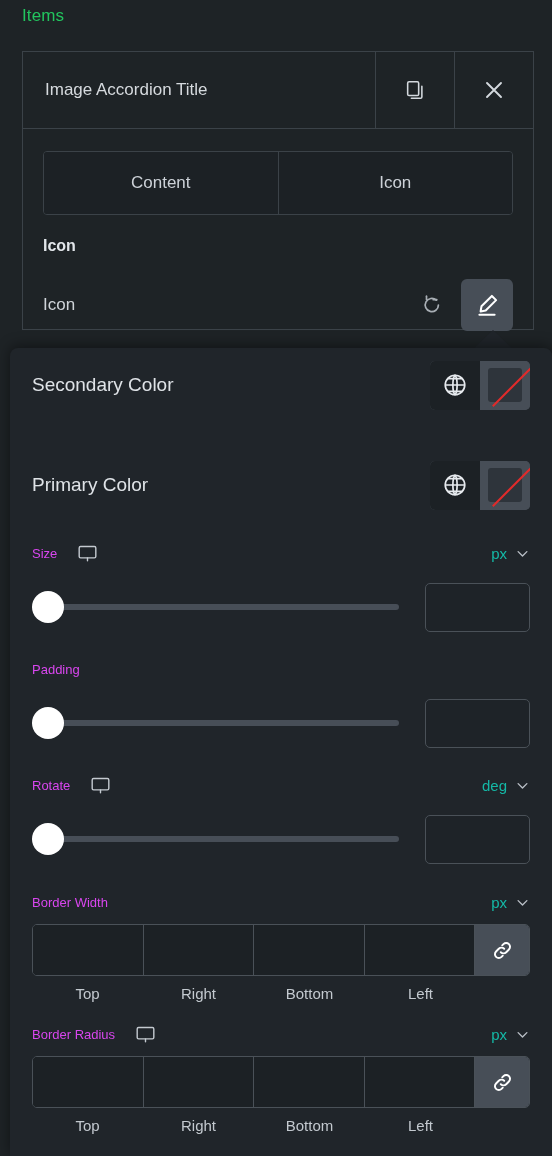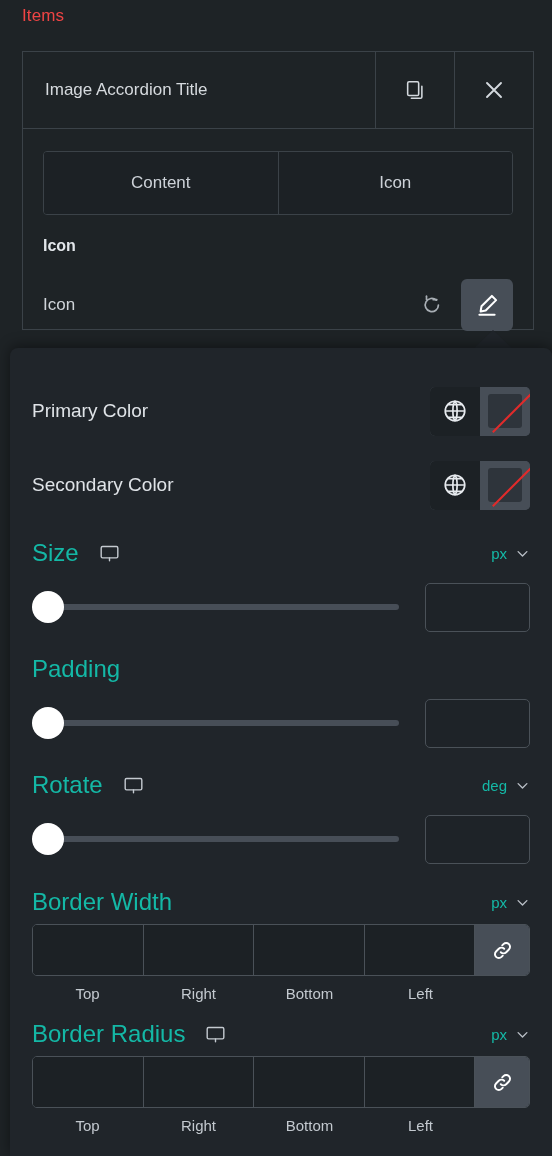--- a/index.html
+++ b/index.html
@@ -23,21 +23,21 @@
   .editor-base {
     position: absolute;
     left: 0; top: 0; right: 0; bottom: 0;
     background: #1e2326;
   }
 
   .items-label {
     position: absolute;
     left: 22px; top: 6px;
     font-size: 17px;
-    color: #ef4444;
+    color: #22c55e;
     letter-spacing: .1px;
   }
 
   .repeater-wrap {
     position: absolute;
     left: 22px; top: 51px;
     right: 18px;
   }
 
   .repeater-row {
@@ -199,22 +199,22 @@
   }
 
   
   .ctl-head {
     display: flex;
     align-items: center;
     height: 46px;
     margin-top: 8px;
   }
   .ctl-title {
-    font-size: 24px;
-    color: #14b8a6;
+    font-size: 13px;
+    color: #d946ef;
   }
   .ctl-device {
     margin-left: 20px;
     color: #c4cad0;
     display: flex;
     align-items: center;
   }
   .ctl-spacer { flex: 1; }
   .unit-select {
     display: flex;
@@ -367,20 +367,40 @@
         </div>
 
       </div>
     </div>
   </div>
 
   <div class="popup-arrow"></div>
 
   <div class="popup">
     <div class="popup-inner">
+
+      <div class="color-row">
+        <div class="color-label">Secondary Color</div>
+        <div class="color-control">
+          <div class="color-globe">
+            <span>
+              <svg width="26" height="26" viewBox="0 0 24 24" fill="none" stroke="currentColor" stroke-width="1.6">
+                <circle cx="12" cy="12" r="9"></circle>
+                <path d="M3 12h18"></path>
+                <path d="M12 3c2.6 2.6 2.6 15.4 0 18-2.6-2.6-2.6-15.4 0-18z"></path>
+                <path d="M5.2 6.2h13.6M5.2 17.8h13.6"></path>
+              </svg>
+            </span>
+          </div>
+          <div class="color-swatch">
+            <div class="swatch-box"></div>
+            <div class="swatch-slash"></div>
+          </div>
+        </div>
+      </div>
 
       <div class="color-row first">
         <div class="color-label">Primary Color</div>
         <div class="color-control">
           <div class="color-globe">
             <span>
               <svg width="26" height="26" viewBox="0 0 24 24" fill="none" stroke="currentColor" stroke-width="1.6">
                 <circle cx="12" cy="12" r="9"></circle>
                 <path d="M3 12h18"></path>
                 <path d="M12 3c2.6 2.6 2.6 15.4 0 18-2.6-2.6-2.6-15.4 0-18z"></path>
@@ -388,40 +408,20 @@
               </svg>
             </span>
           </div>
           <div class="color-swatch">
             <div class="swatch-box"></div>
             <div class="swatch-slash"></div>
           </div>
         </div>
       </div>
 
-      <div class="color-row">
-        <div class="color-label">Secondary Color</div>
-        <div class="color-control">
-          <div class="color-globe">
-            <span>
-              <svg width="26" height="26" viewBox="0 0 24 24" fill="none" stroke="currentColor" stroke-width="1.6">
-                <circle cx="12" cy="12" r="9"></circle>
-                <path d="M3 12h18"></path>
-                <path d="M12 3c2.6 2.6 2.6 15.4 0 18-2.6-2.6-2.6-15.4 0-18z"></path>
-                <path d="M5.2 6.2h13.6M5.2 17.8h13.6"></path>
-              </svg>
-            </span>
-          </div>
-          <div class="color-swatch">
-            <div class="swatch-box"></div>
-            <div class="swatch-slash"></div>
-          </div>
-        </div>
-      </div>
-
       <div class="ctl-head">
         <div class="ctl-title">Size</div>
         <div class="ctl-device">
           <span>
             <svg width="21" height="21" viewBox="0 0 24 24" fill="none" stroke="currentColor" stroke-width="1.6" stroke-linecap="round" stroke-linejoin="round">
               <rect x="2.5" y="4" width="19" height="13" rx="1.6"></rect>
               <path d="M12 17v3.2"></path>
             </svg>
           </span>
         </div>

